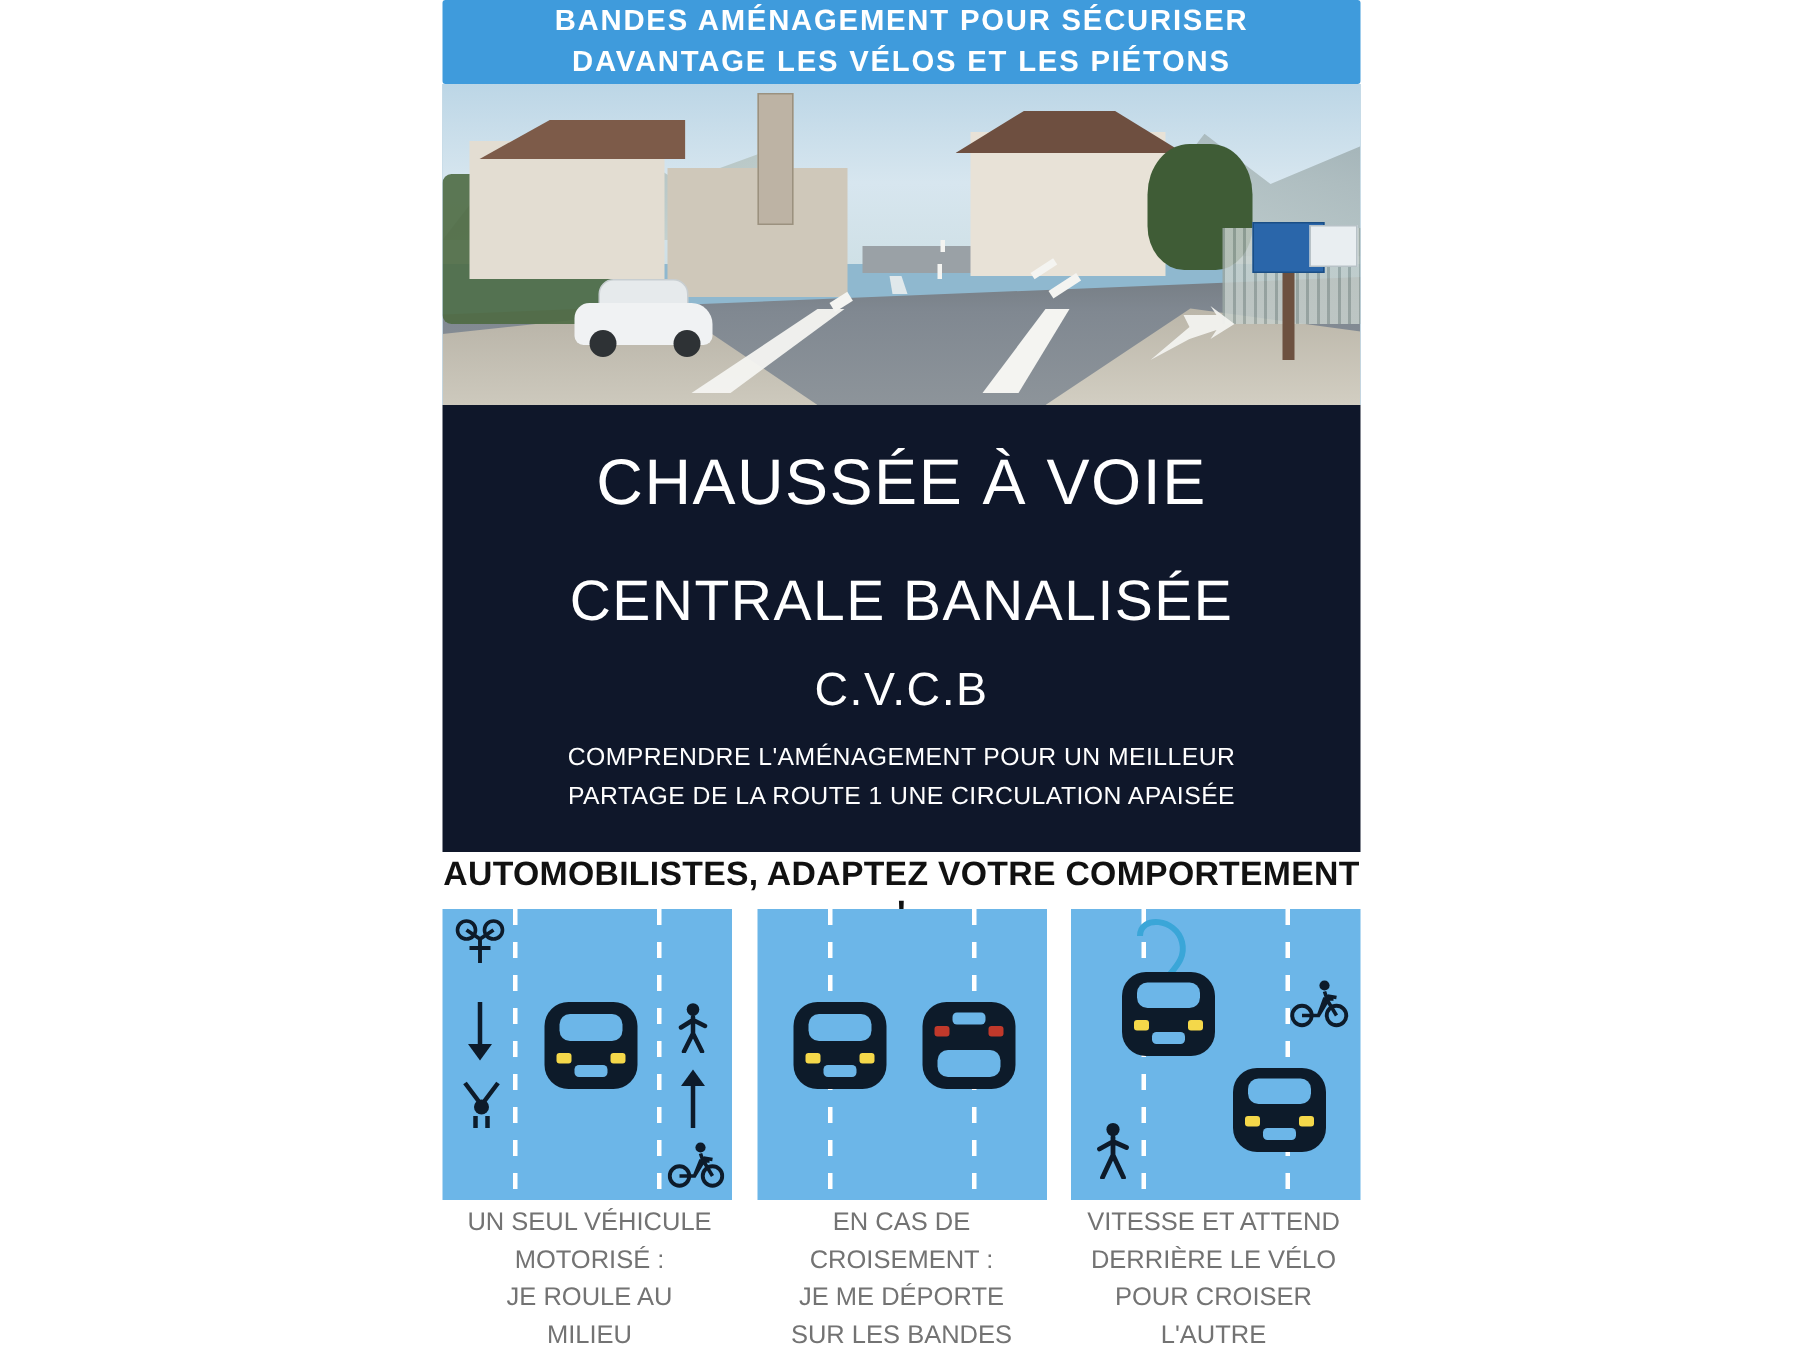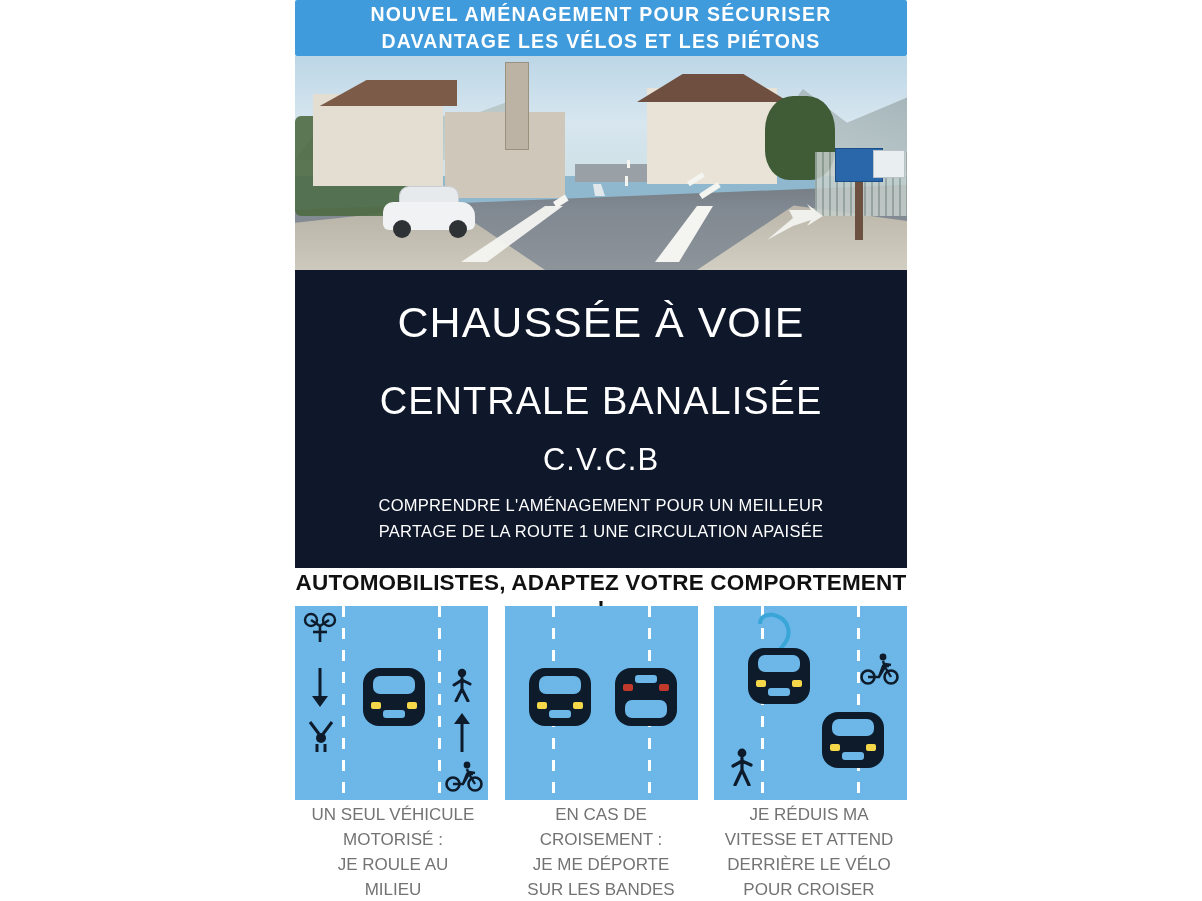--- a/index.html
+++ b/index.html
@@ -251,21 +251,21 @@
     width: 196px;
   }
   .caption span { display: block; }
 </style>
 </head>
 <body>
 
 <div class="poster">
 
   <div class="banner">
-    <span class="line1">NOUVEL AMÉNAGEMENT POUR SÉCURISER</span>
+    <span class="line1">BANDES AMÉNAGEMENT POUR SÉCURISER</span>
     <span class="line2">DAVANTAGE LES VÉLOS ET LES PIÉTONS</span>
   </div>
 
   <div class="photo">
     <div class="sky"></div>
     <div class="mountain"></div>
     <div class="mountain-r"></div>
     <div class="road"></div>
     <div class="road-far"></div>
     <div class="verge-l"></div>
@@ -442,21 +442,20 @@
       <span>MILIEU</span>
     </div>
     <div class="caption">
       <span>EN CAS DE</span>
       <span>CROISEMENT :</span>
       <span>JE ME DÉPORTE</span>
       <span>SUR LES BANDES</span>
 
     </div>
     <div class="caption">
-      <span>JE RÉDUIS MA</span>
       <span>VITESSE ET ATTEND</span>
       <span>DERRIÈRE LE VÉLO</span>
       <span>POUR CROISER L'AUTRE</span>
 
     </div>
   </div>
 
 </div>
 
 </body></html>

